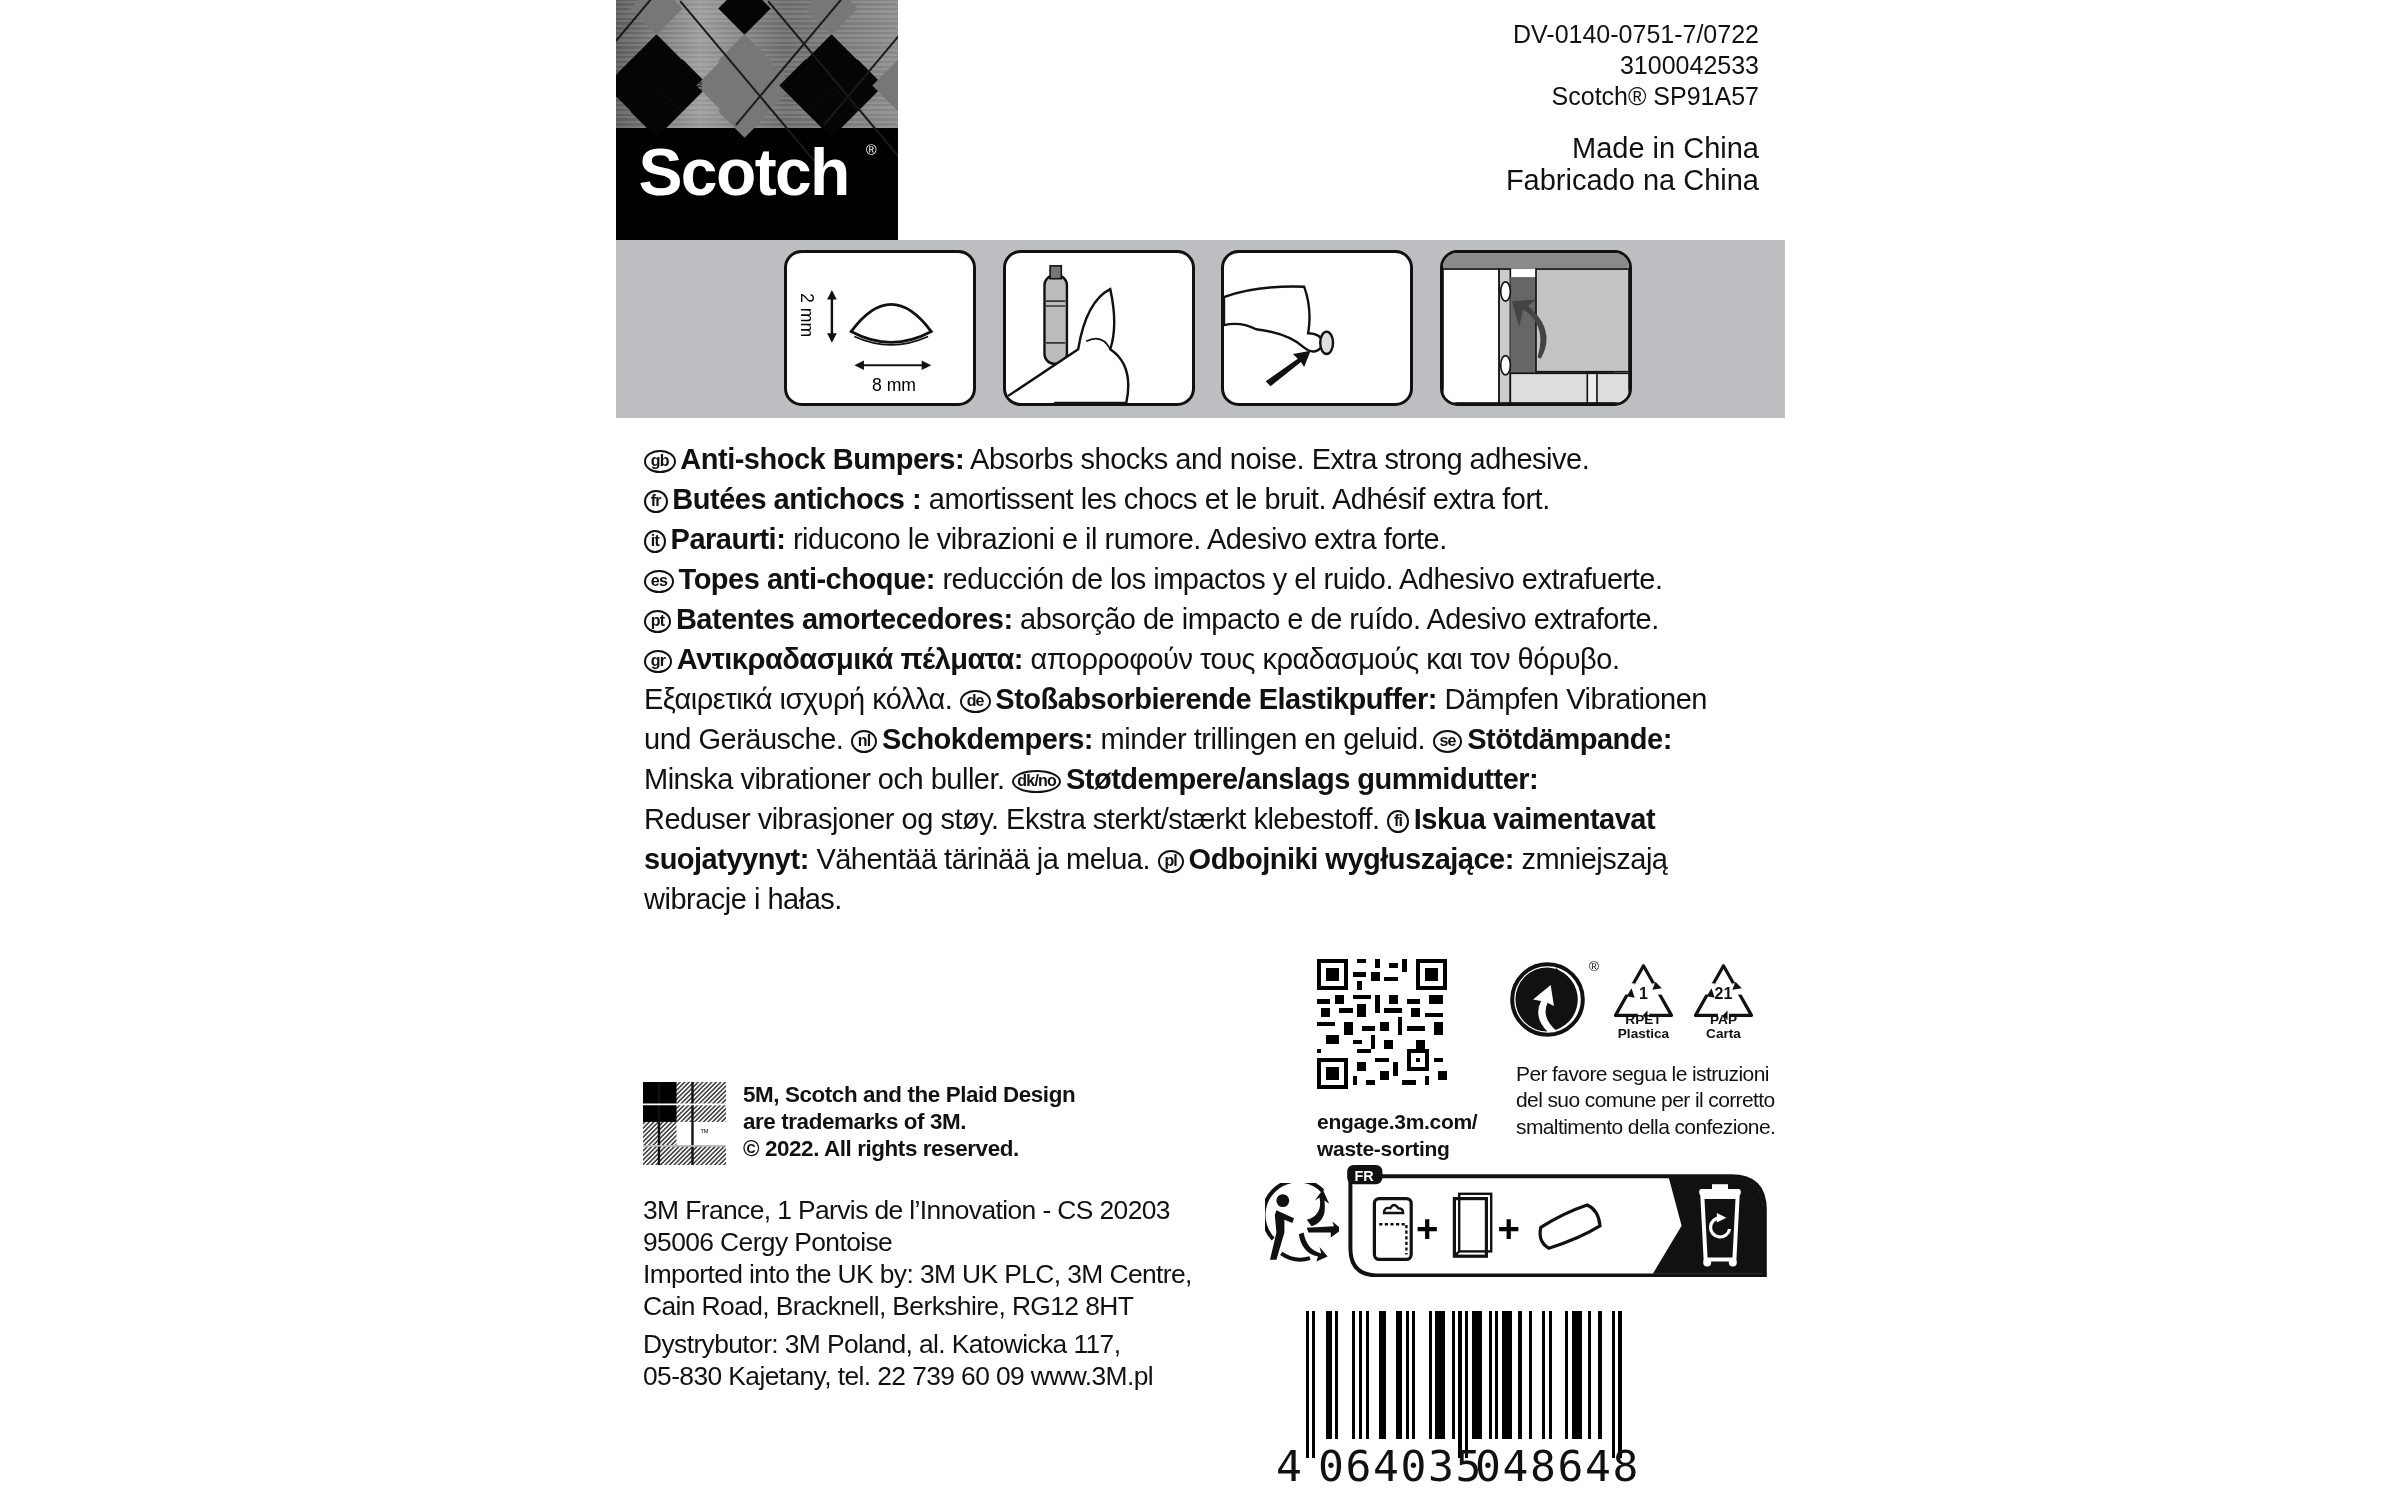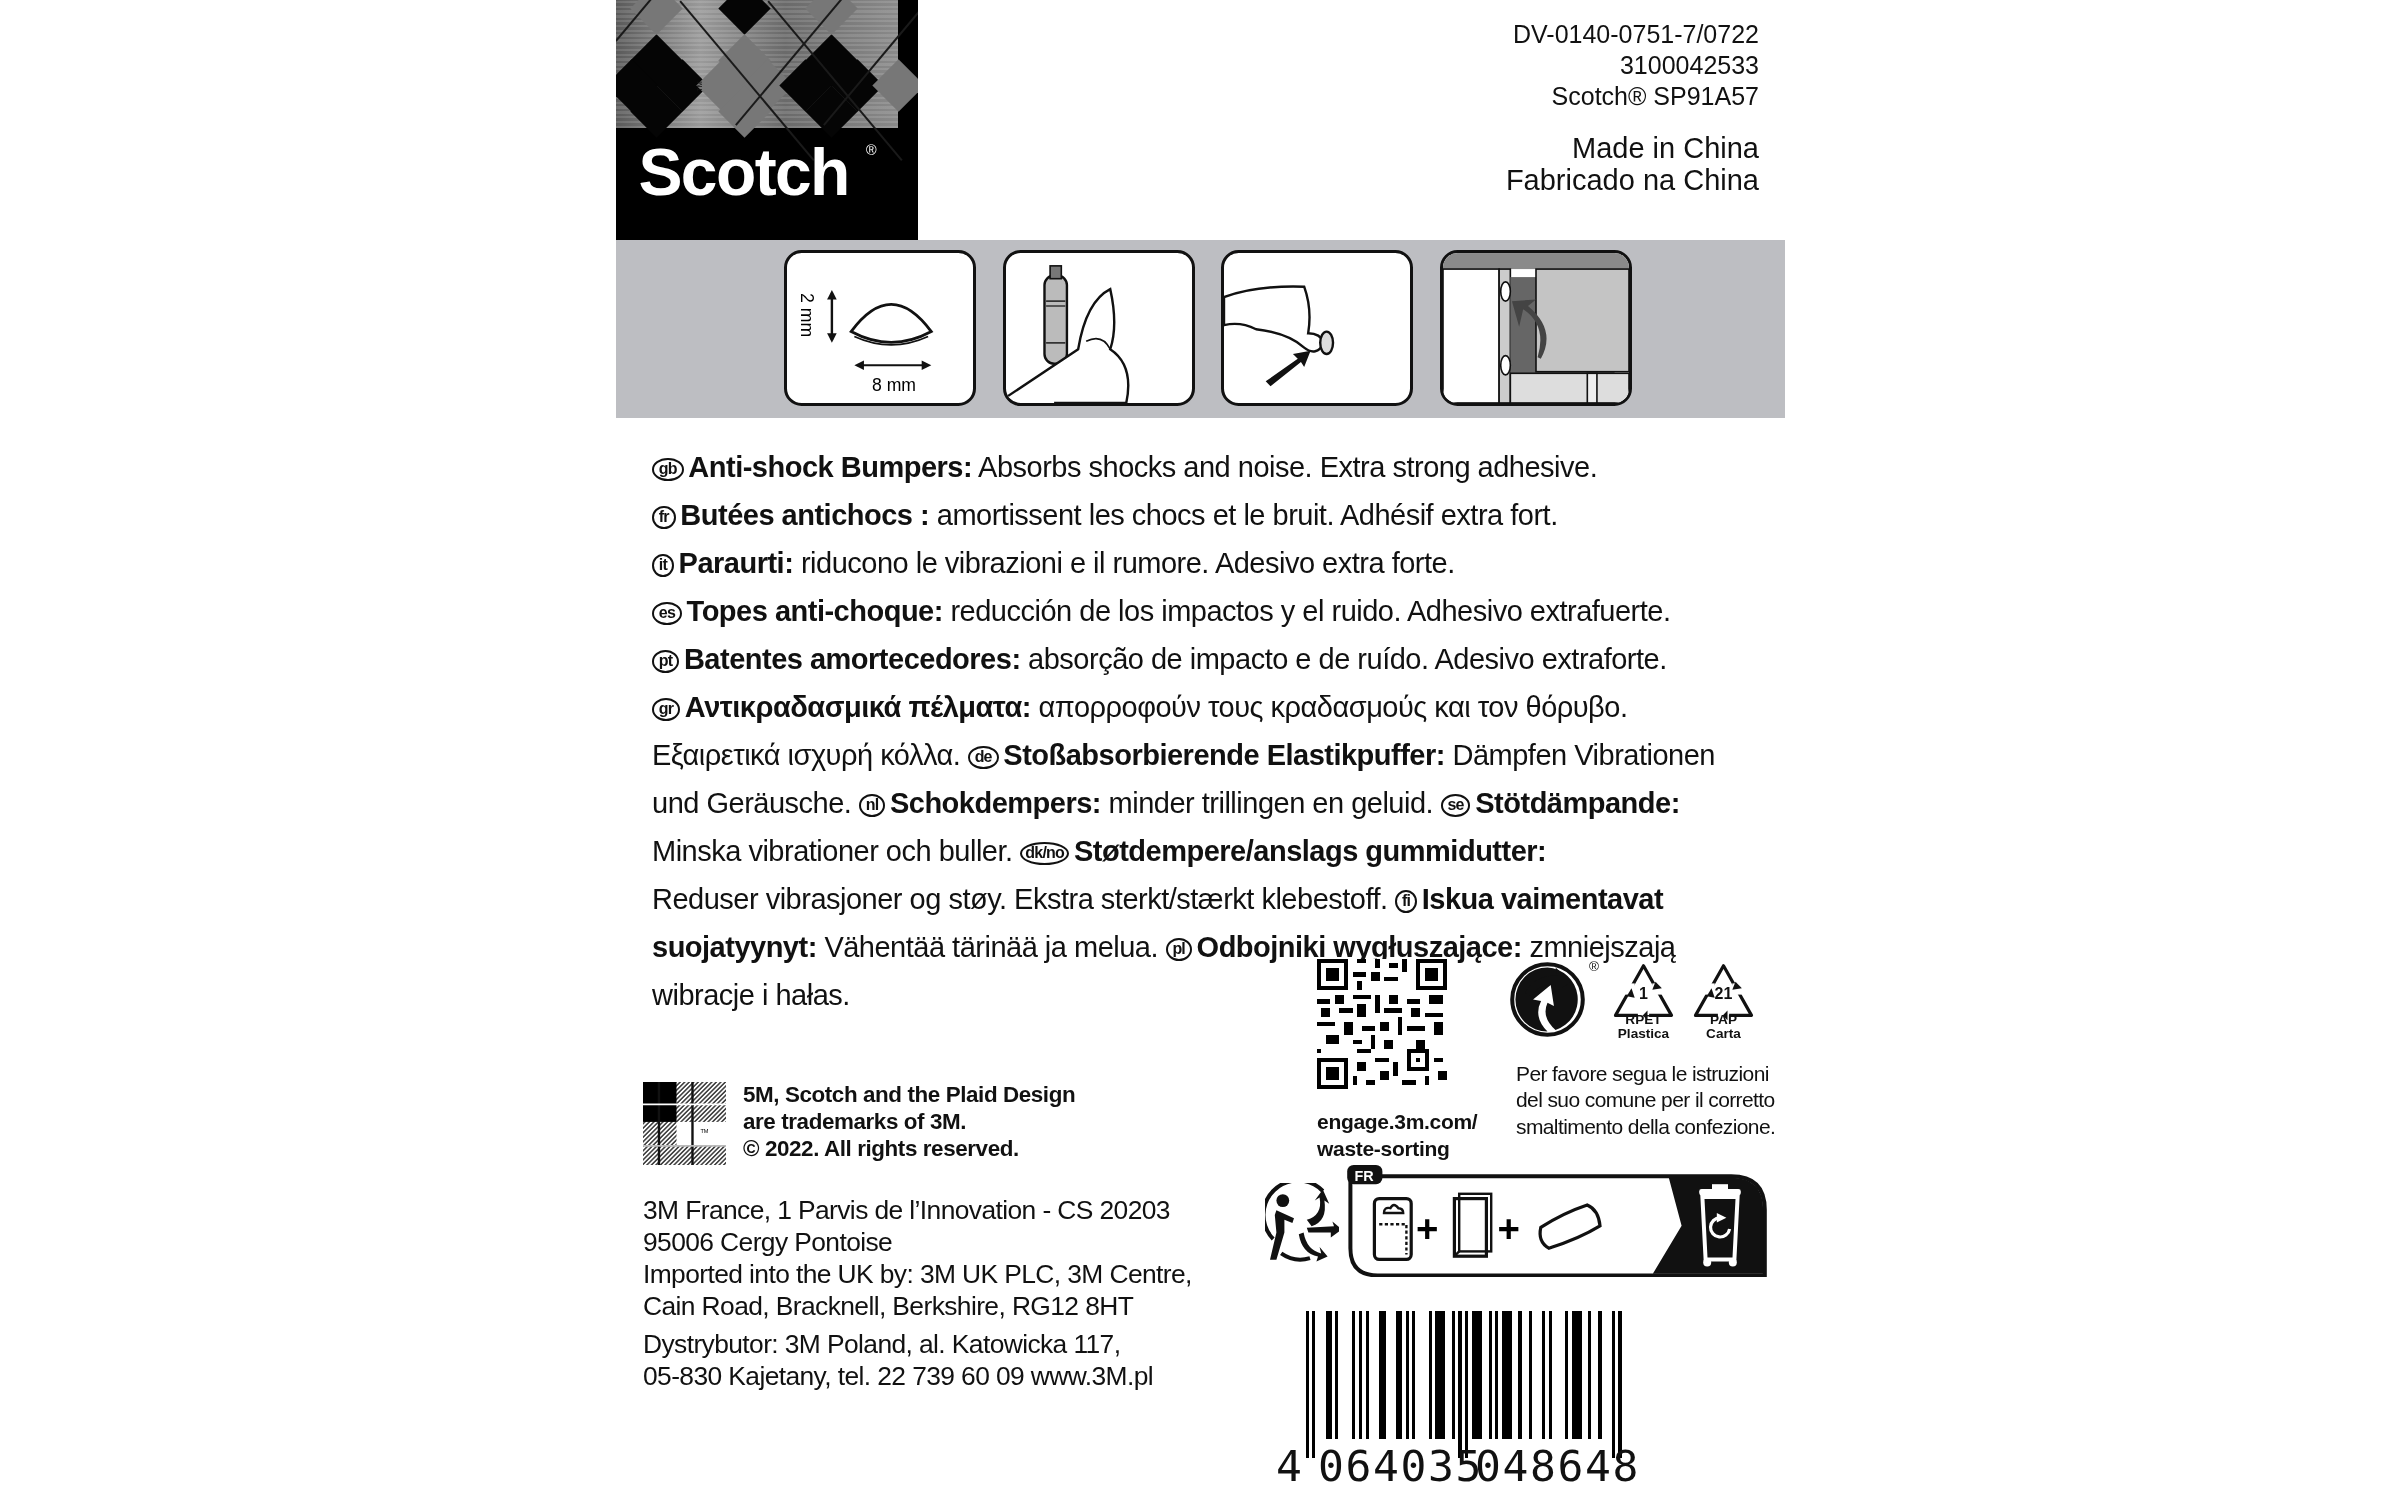--- a/index.html
+++ b/index.html
@@ -1,38 +1,38 @@
 <!DOCTYPE html>
 <html style="font-size:12.8px"><head>
 <meta charset="utf-8">
 <style>
   html,body{margin:0;padding:0;background:#ffffff;}
   body{width:2401px;height:1511px;position:relative;overflow:hidden;font-family:"Liberation Sans",sans-serif;color:#111;}
   .abs{position:absolute;}
   
-  #logo{left:616px;top:0;width:282px;height:275px;background:#000;overflow:hidden;padding-left:20px;}
+  #logo{left:616px;top:0;width:282px;height:275px;background:#000;overflow:hidden;}
   #logo .plaid{position:absolute;left:0;top:0;width:282px;height:128px;
     background:
       repeating-linear-gradient(0deg, rgba(255,255,255,0.12) 0 2.4px, rgba(0,0,0,0) 2.4px 4.8px),
       linear-gradient(90deg,#5a5a5a,#9a9a9a 30%,#6a6a6a 60%,#8a8a8a);}
   #logo .diamond{position:absolute;width:37px;height:37px;background:#050505;transform:rotate(45deg);}
   #logo .diamond.g{background:#777;}
   #logo .line{position:absolute;height:2.4px;width:208px;background:#1a1a1a;transform-origin:left center;}
   #logo .word{position:absolute;left:22.4px;top:134px;font-family:"Liberation Sans",sans-serif;font-weight:bold;font-size:66px;color:#fff;letter-spacing:-1.6px;}
   #logo .reg{position:absolute;left:250px;top:142px;font-size:14.4px;color:#fff;}
   #logo .tm{position:absolute;left:78px;top:82px;font-size:7.2px;color:#111;transform:rotate(-90deg);}
   
   .codes{right:642px;text-align:right;font-size:25px;line-height:31px;top:19px;}
   .origin{right:642px;text-align:right;font-size:29px;line-height:32px;top:132px;}
   
   #band{left:616px;top:240px;width:1169px;height:178px;background:#bdbec2;}
   .panel{position:absolute;top:10.4px;width:192px;height:156px;background:#fff;border:3.2px solid #111;border-radius:17.6px;box-sizing:border-box;overflow:hidden;}
   
   #desc{left:644px;top:439px;width:1137px;font-size:29px;line-height:40px;letter-spacing:-0.5px;}
-  #desc p{margin:8px;white-space:nowrap;}
+  #desc p{margin:0;white-space:nowrap;}
   #desc b{font-weight:bold;}
   .lang{display:inline-block;border:2px solid #111;border-radius:50%;font-size:16px;line-height:17.6px;height:19px;padding:0 4.8px;margin:0 4.8px 0 0;vertical-align:3.2px;font-weight:bold;letter-spacing:-0.8px;}
   
   #tmbox{left:643px;top:1082px;width:83px;height:83px;}
   #tmtext{left:743px;top:1081px;font-size:22.4px;line-height:27px;font-weight:bold;letter-spacing:-0.4px;}
   #addr{left:643px;top:1194px;font-size:26.4px;line-height:32px;letter-spacing:-0.6px;}
   #addr .gap{height:3.2px;}
   
   #qr{left:1317px;top:959px;width:130px;height:130px;}
   #qrurl{left:1317px;top:1108px;font-size:21px;line-height:27px;letter-spacing:-0.3px;font-weight:bold;}

